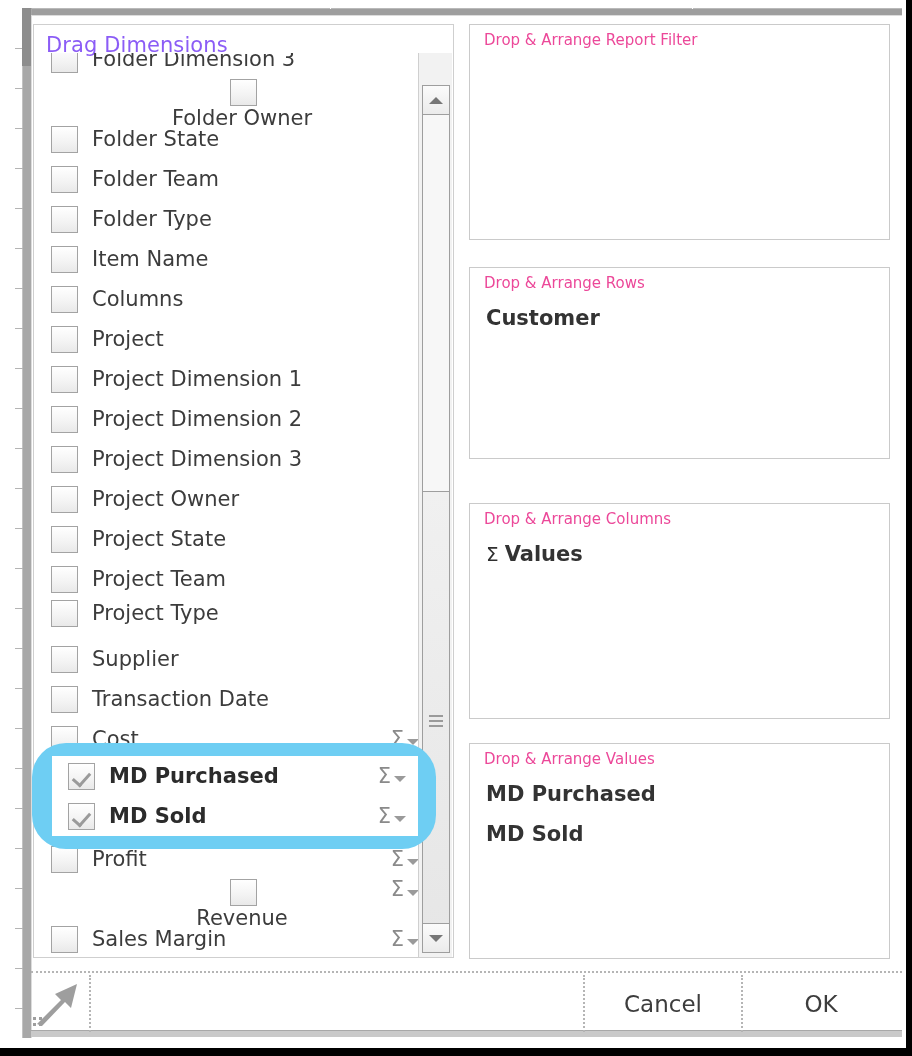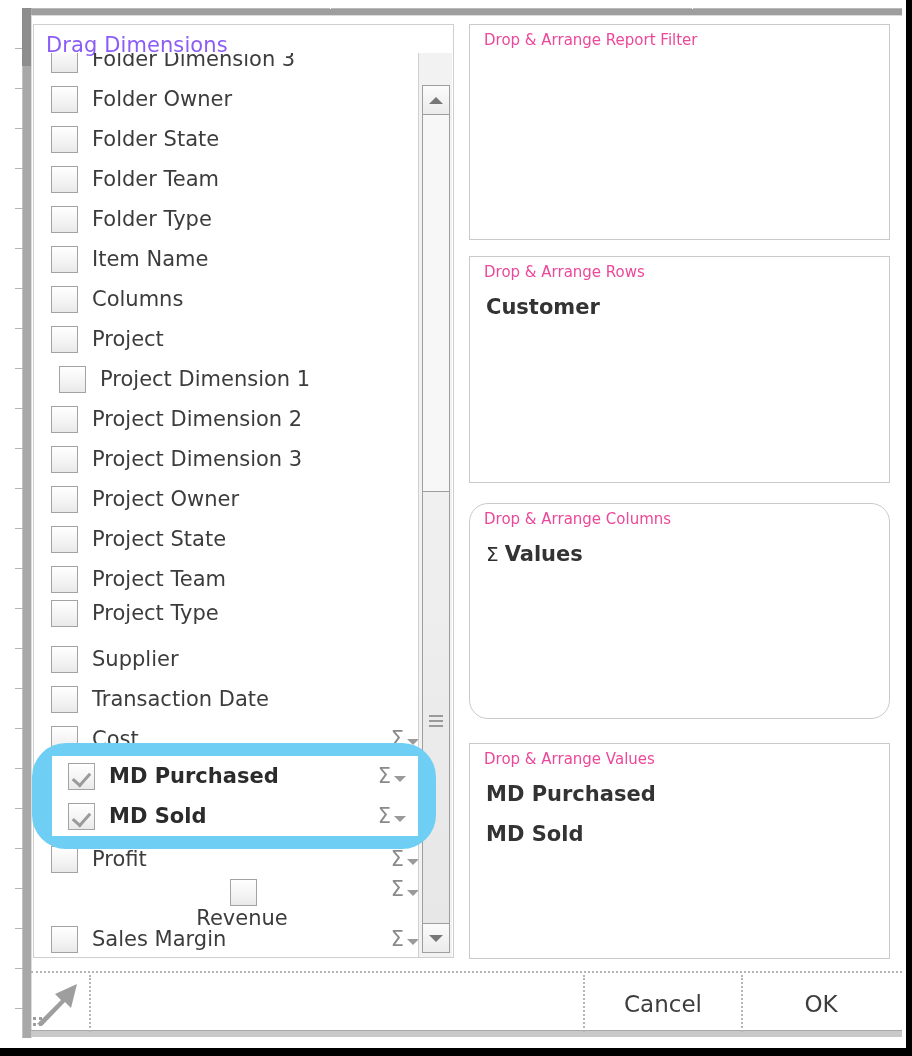--- a/index.html
+++ b/index.html
@@ -245,22 +245,22 @@
     font-weight: bold;
     color: #333333;
     white-space: nowrap;
     display: flex;
     align-items: center;
     gap: 6px;
   }
   .drop-item .sigma-lead { font-weight: normal; font-size: 20px; color: #2f2f2f; }
 
   #zone-filter  { left: 469px; top: 24px;  width: 421px; height: 216px; }
-  #zone-rows    { left: 469px; top: 256px; width: 421px; height: 227px; }
-  #zone-columns { left: 469px; top: 503px; width: 421px; height: 216px; border-radius: 19px; }
+  #zone-rows    { left: 469px; top: 267px; width: 421px; height: 192px; }
+  #zone-columns { left: 469px; top: 503px; width: 421px; height: 216px; }
   #zone-values  { left: 469px; top: 743px; width: 421px; height: 216px; }
 
   
   #footer {
     position: absolute;
     left: 31px; top: 971px;
     width: 871px; height: 67px;
     border-top: 2px dotted #b5b5b5;
     box-sizing: border-box;
   }
@@ -350,21 +350,21 @@
 
   <div id="dialog-face"></div>
 
   <div id="field-list-panel">
     <div id="field-list-caption">Drag Dimensions</div>
     <div id="field-list-clip">
         <div class="field-row" style="top: -14px;">
           <span class="field-chk"></span>
           <span class="field-label">Folder Dimension 3</span>
         </div>
-        <div class="field-row" style="top: 26px;">
+        <div class="field-row" style="top: 26px; flex-direction: column;">
           <span class="field-chk"></span>
           <span class="field-label">Folder Owner</span>
         </div>
         <div class="field-row" style="top: 66px;">
           <span class="field-chk"></span>
           <span class="field-label">Folder State</span>
         </div>
         <div class="field-row" style="top: 106px;">
           <span class="field-chk"></span>
           <span class="field-label">Folder Team</span>
@@ -378,21 +378,21 @@
           <span class="field-label">Item Name</span>
         </div>
         <div class="field-row" style="top: 226px;">
           <span class="field-chk"></span>
           <span class="field-label">Columns</span>
         </div>
         <div class="field-row" style="top: 266px;">
           <span class="field-chk"></span>
           <span class="field-label">Project</span>
         </div>
-        <div class="field-row" style="top: 306px; margin-left: 8px;">
+        <div class="field-row" style="top: 306px;">
           <span class="field-chk"></span>
           <span class="field-label">Project Dimension 1</span>
         </div>
         <div class="field-row" style="top: 346px;">
           <span class="field-chk"></span>
           <span class="field-label">Project Dimension 2</span>
         </div>
         <div class="field-row" style="top: 386px;">
           <span class="field-chk"></span>
           <span class="field-label">Project Dimension 3</span>

